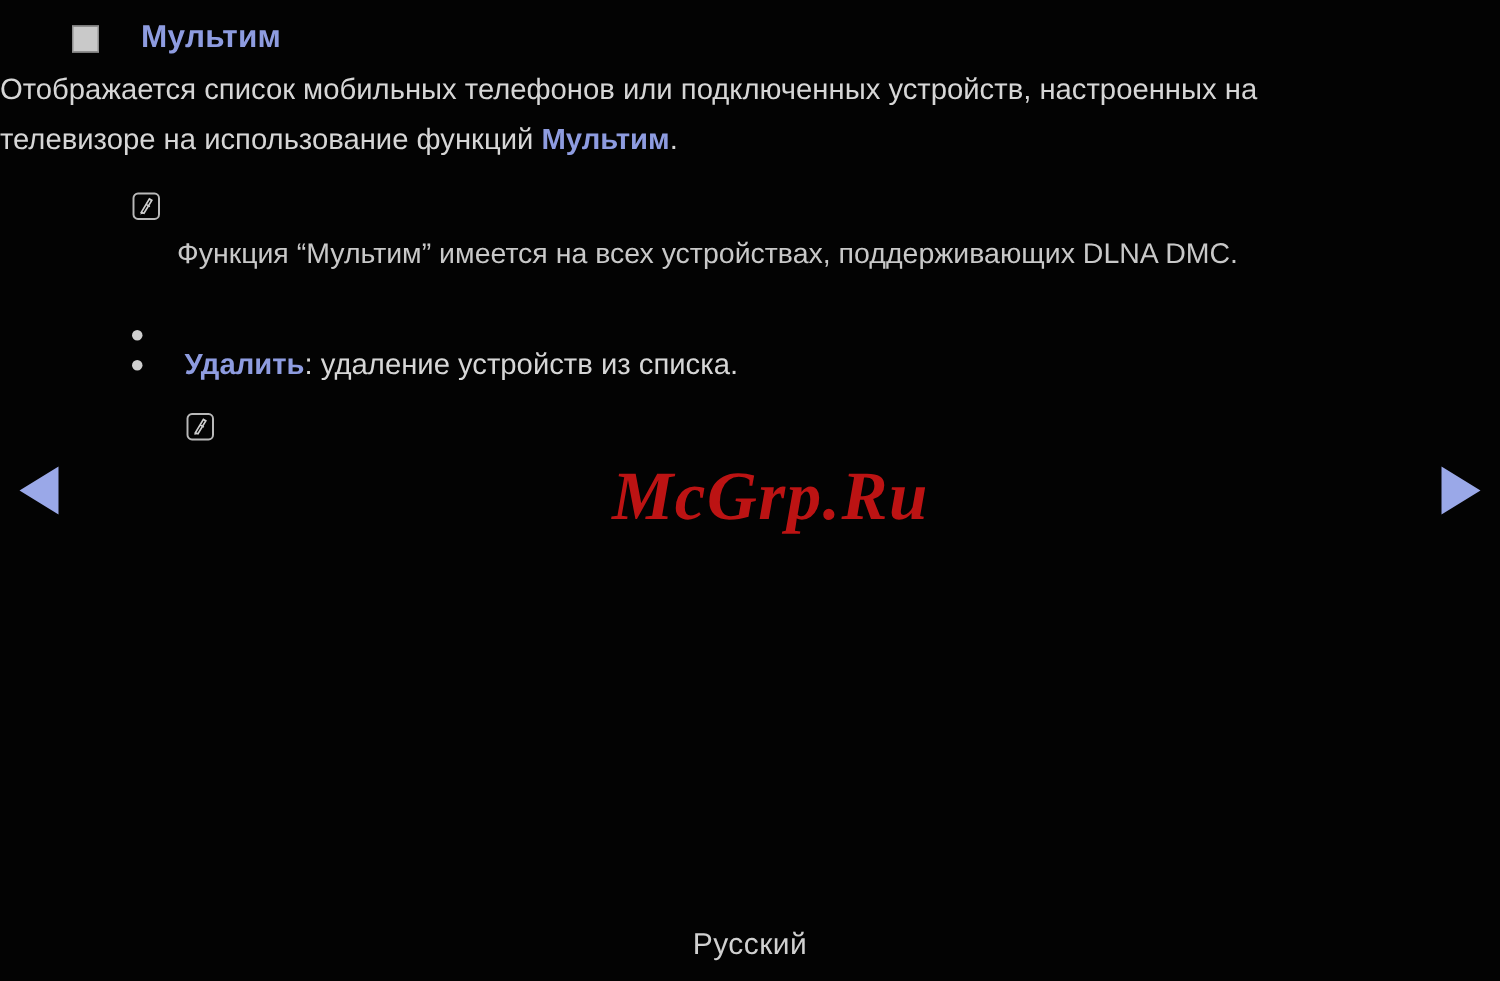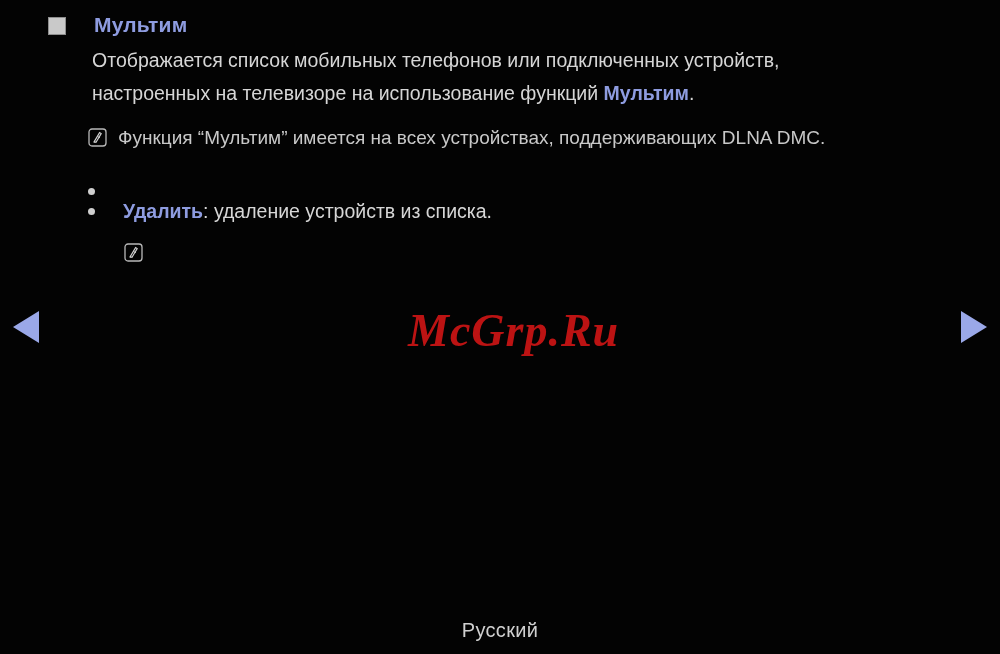--- a/index.html
+++ b/index.html
@@ -50,21 +50,20 @@
     font-size: 21px;
     font-weight: bold;
     color: #8e9ce0;
     letter-spacing: .2px;
     margin-left: 28px;
     line-height: 30px;
   }
 
   
   .body-para {
-    padding-left: 92px;
     padding-right: 50px;
     font-size: 19.5px;
     line-height: 33px;
     color: #d6d6d6;
     max-width: 900px;
   }
   .hl {
     color: #8e9ce0;
     font-weight: bold;
   }
@@ -81,21 +80,21 @@
   .note-l2 { padding-left: 124px; padding-right: 60px; margin-top: 10px; }
 
   .note-icon {
     flex: 0 0 auto;
     width: 19px;
     height: 19px;
     margin-top: 6px;
     margin-right: 11px;
   }
   .note-icon svg { display: block; }
-  .note-text { flex: 1 1 auto; }
+  .note-text { flex: 1 1 auto; margin-top: 32px; }
 
   
   .dot-row {
     display: flex;
     align-items: flex-start;
     padding-left: 88px;
     padding-right: 50px;
     font-size: 19.5px;
     line-height: 32px;
     color: #d6d6d6;

